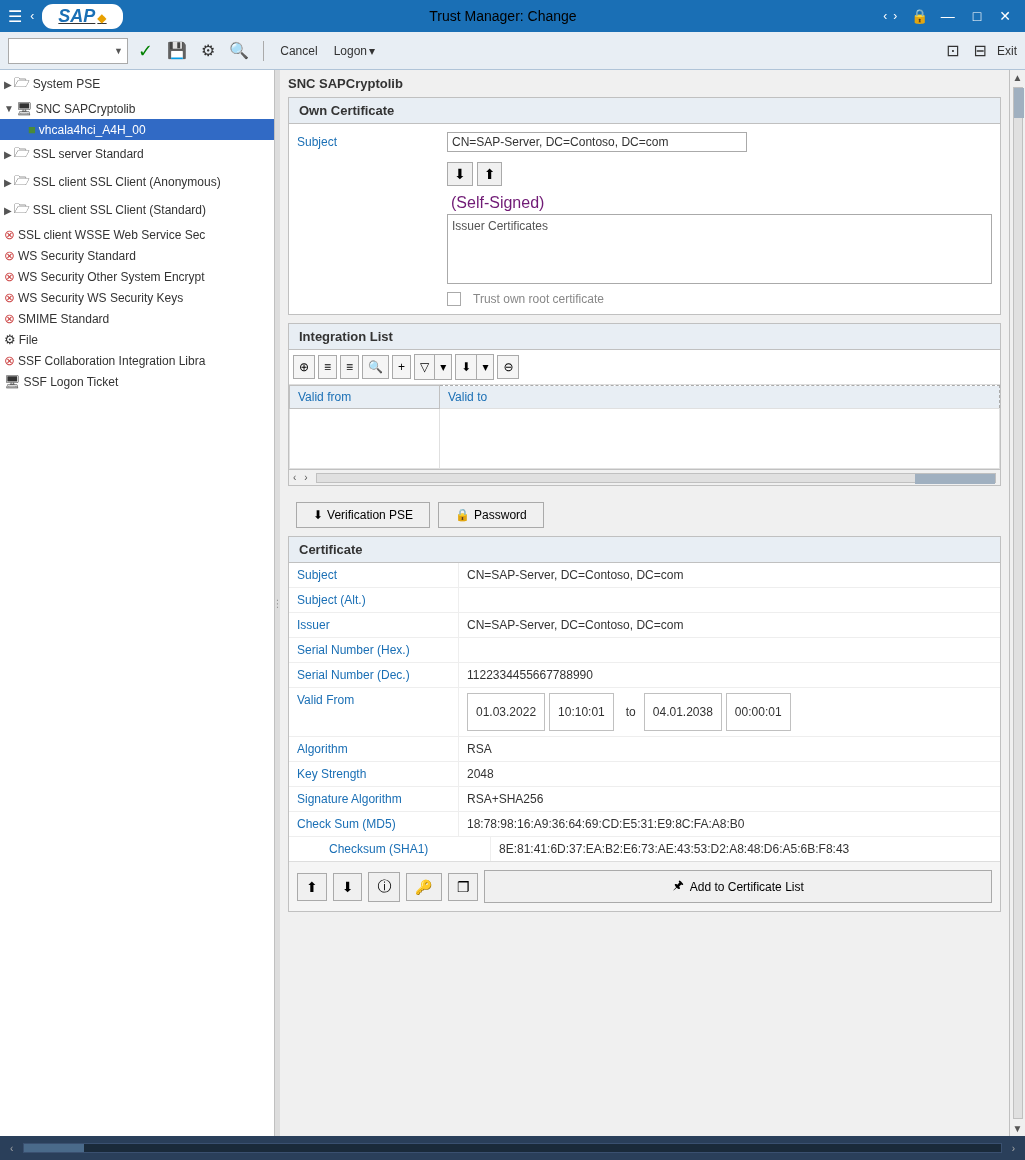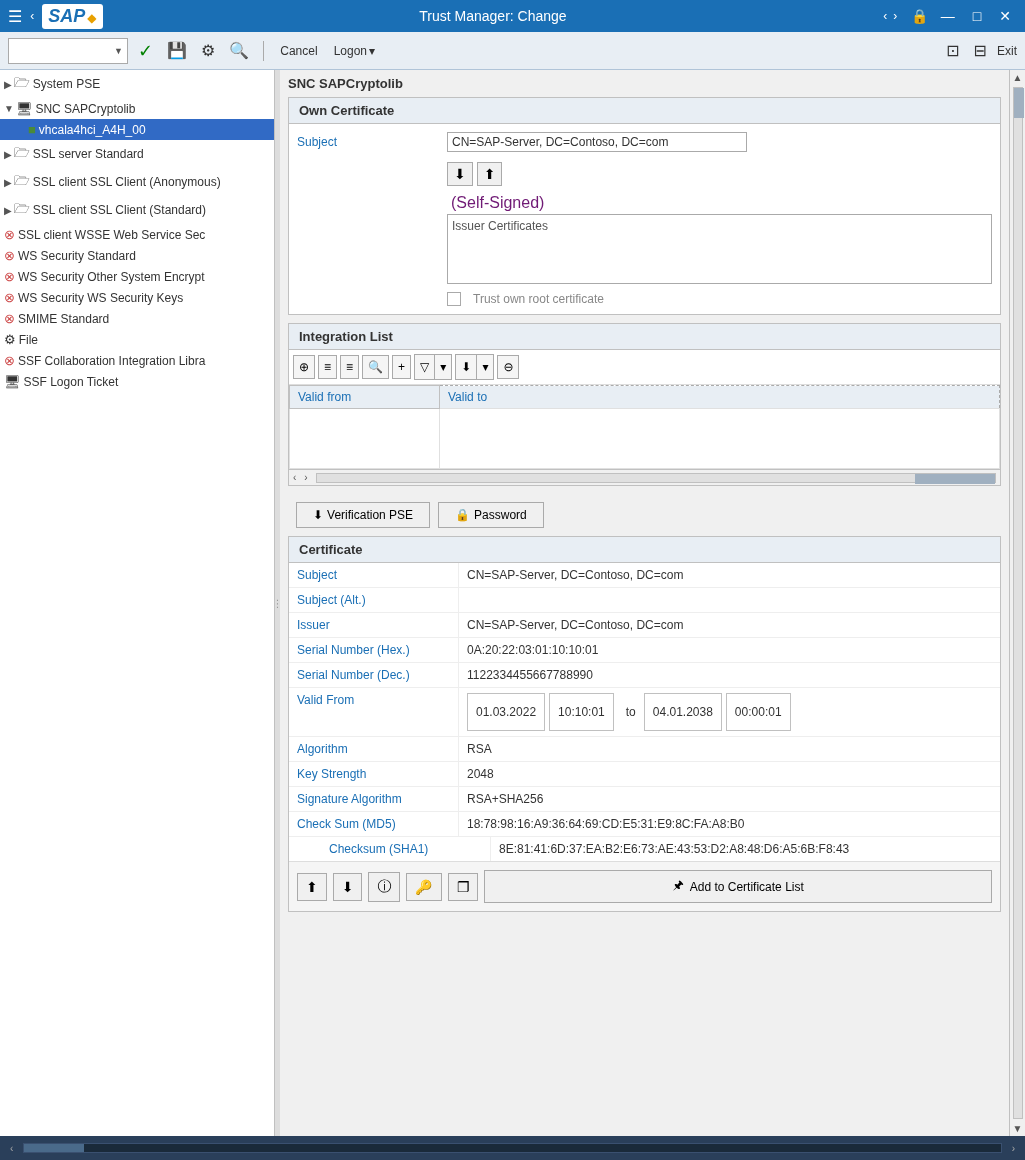--- a/index.html
+++ b/index.html
@@ -1,25 +1,25 @@
 <!DOCTYPE html>
 <html><head>
   <meta charset="utf-8">
   <style>
     * { box-sizing: border-box; margin: 0; padding: 0; }
     body { font-family: Arial, sans-serif; font-size: 12px; background: #f0f0f0; color: #333; width: 1025px; height: 1160px; overflow: hidden; }
 
     
     .title-bar { background: #1a6fb5; display: flex; align-items: center; justify-content: space-between; padding: 0 8px; height: 32px; }
     .title-bar-left { display: flex; align-items: center; gap: 8px; }
-    .title-bar-center { color: #ffffff; font-size: 14px; font-weight: normal; flex: 1; text-align: center; }
+    .title-bar-center { color: #000000; font-size: 14px; font-weight: normal; flex: 1; text-align: center; }
     .title-bar-right { display: flex; gap: 6px; align-items: center; }
     .win-btn { background: none; border: none; color: white; font-size: 14px; cursor: pointer; padding: 2px 6px; }
     .hamburger { color: white; font-size: 16px; cursor: pointer; }
-    .sap-logo-box { background: white; border-radius: 3px; padding: 2px 6px; }
+    .sap-logo-box { background: white; border-radius: 11px; padding: 2px 16px; text-decoration: underline; }
     .sap-logo-text { color: #1a6fb5; font-weight: bold; font-size: 18px; font-style: italic; }
     .sap-diamond { color: #e8a000; font-size: 12px; margin-left: 2px; }
 
     
     .toolbar { background: #e8eef4; border-bottom: 1px solid #b0c4d8; display: flex; align-items: center; padding: 4px 8px; gap: 6px; height: 38px; }
     .toolbar-dropdown { border: 1px solid #aaa; background: white; padding: 3px 20px 3px 6px; height: 26px; font-size: 12px; min-width: 120px; position: relative; appearance: none; }
     .dropdown-wrapper { position: relative; display: inline-block; }
     .dropdown-wrapper::after { content: '▼'; font-size: 9px; position: absolute; right: 5px; top: 50%; transform: translateY(-50%); pointer-events: none; color: #555; }
     .toolbar-btn { background: none; border: none; cursor: pointer; padding: 2px 4px; font-size: 16px; color: #333; display: flex; align-items: center; }
     .toolbar-separator { width: 1px; background: #aaa; height: 20px; margin: 0 4px; }
@@ -333,21 +333,20 @@
               <div class="cert-detail-value"></div>
             </div>
 
             <div class="cert-detail-row">
               <div class="cert-detail-label">Issuer</div>
               <div class="cert-detail-value">CN=SAP-Server, DC=Contoso, DC=com</div>
             </div>
 
             <div class="cert-detail-row">
               <div class="cert-detail-label">Serial Number (Hex.)</div>
-              <div class="cert-detail-value">0A:20:22:03:01:10:10:01</div>
             </div>
 
             <div class="cert-detail-row">
               <div class="cert-detail-label">Serial Number (Dec.)</div>
               <div class="cert-detail-value">1122334455667788990</div>
             </div>
 
             <div class="cert-detail-row">
               <div class="cert-detail-label">Valid From</div>
               <div class="cert-detail-value">

